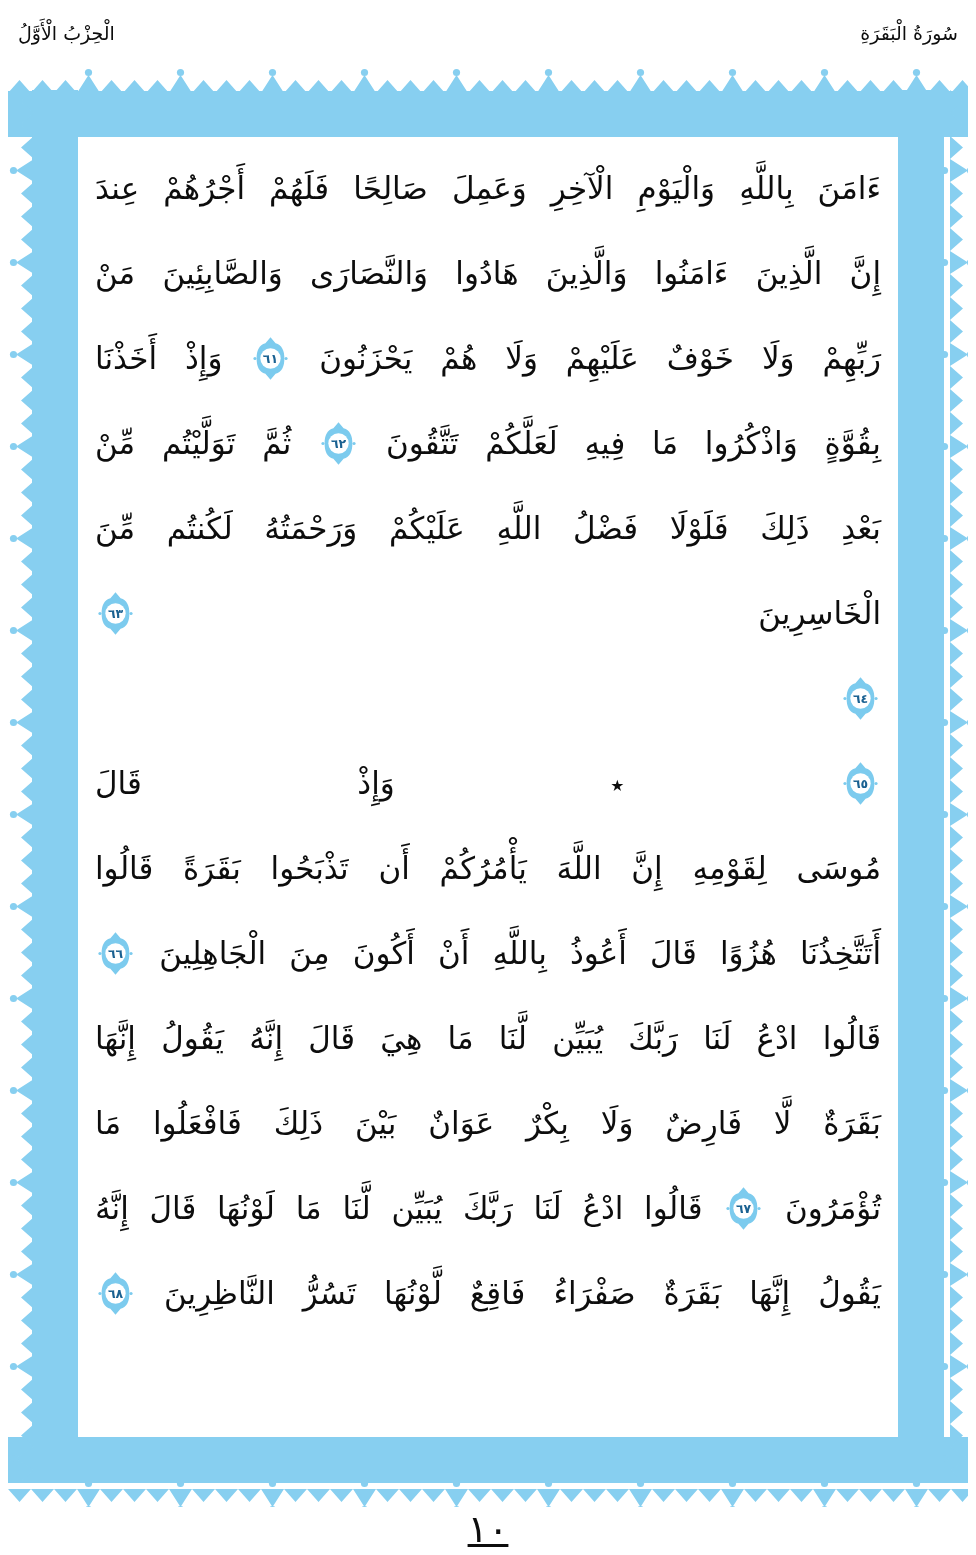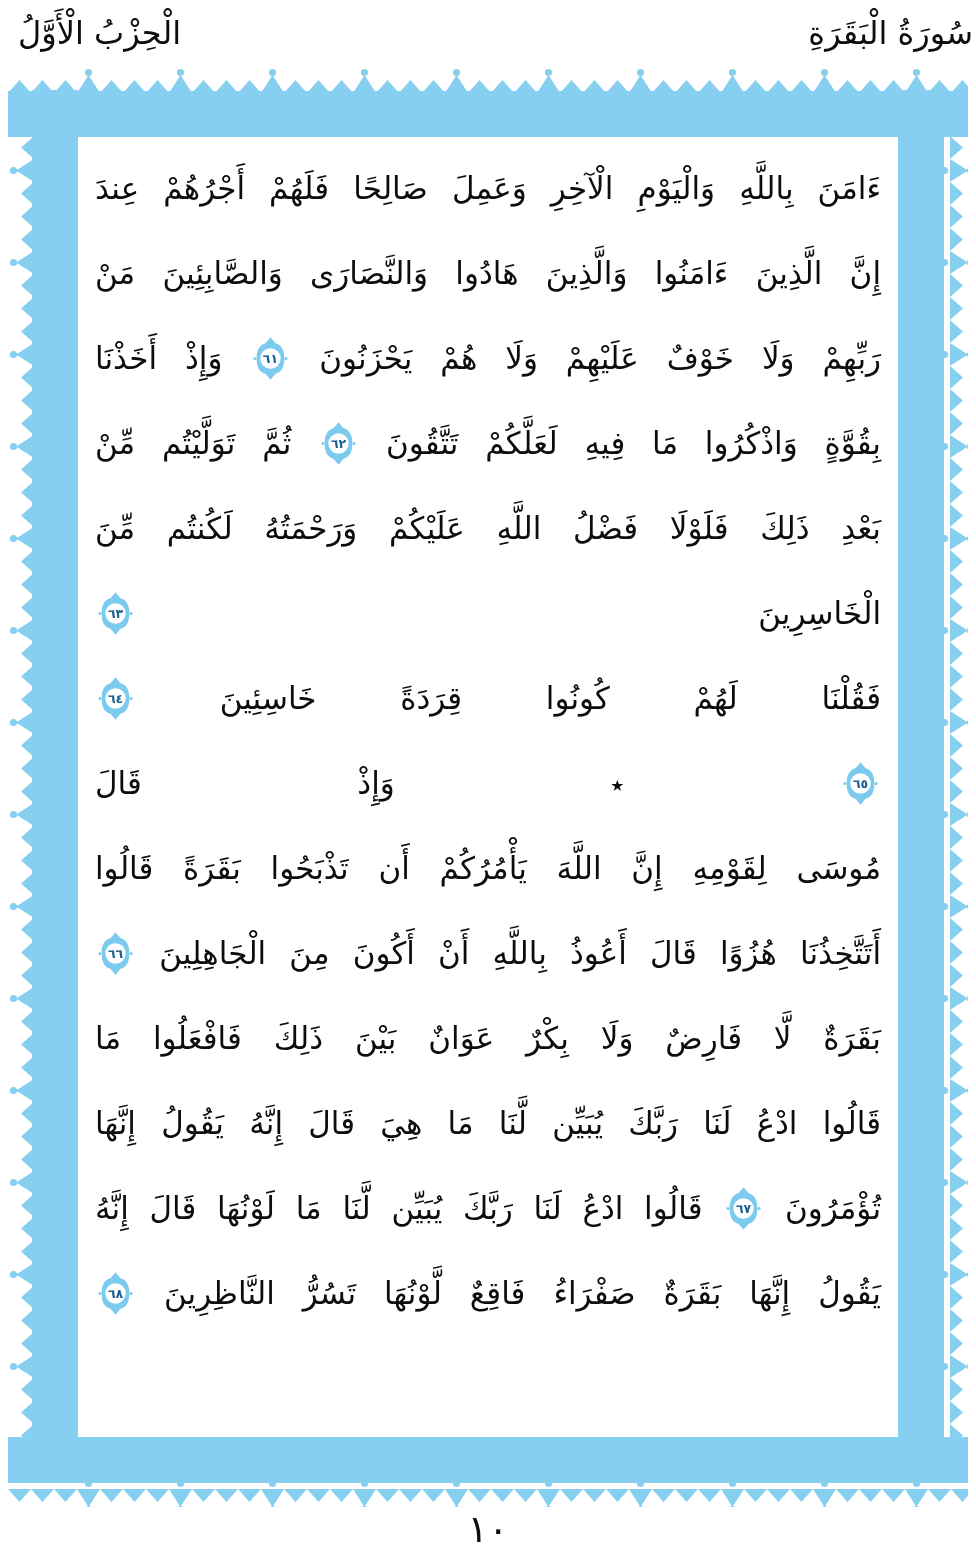--- a/index.html
+++ b/index.html
@@ -2,42 +2,42 @@
 <html lang="ar" dir="rtl"><head>
 <meta charset="utf-8">
 <style>
   html,body{margin:0;padding:0;background:#ffffff;}
   .page{
     position:relative;width:976px;height:1555px;background:#fff;overflow:hidden;
     font-family:"DejaVu Sans",sans-serif;color:var(--ink,#0d0d0d);
   }
   
   .header{position:absolute;top:0;left:0;right:0;height:66px;}
-  .h-title{position:absolute;top:8px;font-size:32px;line-height:50px;color:var(--ink,#0d0d0d);white-space:nowrap;}
-  .h-right{right:3px;}
+  .h-title{position:absolute;top:8px;font-size:19px;line-height:50px;color:var(--ink,#0d0d0d);white-space:nowrap;}
+  .h-right{right:18px;}
   .h-left{left:18px;}
   
   .band{position:absolute;color:var(--frame-blue,#87CFF0);display:block;}
   
   .text-area{
     position:absolute;left:95px;right:95px;top:146px;direction:rtl;
   }
   .qline{
     height:85px;line-height:85px;font-size:31px;white-space:nowrap;
     text-align:justify;text-align-last:justify;-moz-text-align-last:justify;text-justify:inter-word;
     word-spacing:2px;overflow:visible;
   }
   .qtext{color:var(--ink,#0d0d0d);}
   .ruku-star{color:var(--ink,#0d0d0d);font-size:26px;}
   .vmark{display:inline-block;width:37px;height:45px;vertical-align:-12px;color:var(--marker-blue,#7CCBEE);margin:0 2px;}
   .vmark svg{display:block;width:100%;height:100%;overflow:visible;}
   .vmark text{fill:var(--marker-digit-blue,#1A6191);font-family:"DejaVu Sans",sans-serif;font-weight:bold;}
   
   .footer{position:absolute;left:0;right:0;top:1504px;height:50px;text-align:center;}
-  .page-num{font-size:38px;line-height:50px;color:var(--ink,#0d0d0d);}
+  .page-num{font-size:38px;line-height:50px;color:var(--ink,#0d0d0d);text-decoration:underline;}
 </style>
 </head>
 <body style="--frame-blue: #87CFF0; --marker-blue: #7CCBEE; --marker-digit-blue: #1A6191; --ink: #0D0D0D;">
 
 <div class="page">
 
   <div class="header">
     <span class="h-title h-right">سُورَةُ الْبَقَرَةِ</span>
     <span class="h-title h-left">الْحِزْبُ الْأَوَّلُ</span>
   </div>
@@ -104,21 +104,21 @@
             <text x="20" y="28.5" font-size="13.5" text-anchor="middle">٦٢</text>
           </svg></span> <span class="qtext">ثُمَّ تَوَلَّيْتُم مِّنْ</span> </div>
       <div class="qline"><span class="qtext">بَعْدِ ذَلِكَ فَلَوْلَا فَضْلُ اللَّهِ عَلَيْكُمْ وَرَحْمَتُهُ لَكُنتُم مِّنَ</span> </div>
       <div class="qline"><span class="qtext">الْخَاسِرِينَ</span> <span class="vmark"><svg viewBox="0 0 40 48">
             <path d="M20 1 L25.5 7.5 C32.5 9.5 35 15.5 35 24 C35 32.5 32.5 38.5 25.5 40.5 L20 47 L14.5 40.5 C7.5 38.5 5 32.5 5 24 C5 15.5 7.5 9.5 14.5 7.5 Z" fill="currentColor"></path>
             <circle cx="3.2" cy="24" r="1.7" fill="currentColor"></circle>
             <circle cx="36.8" cy="24" r="1.7" fill="currentColor"></circle>
             <circle cx="20" cy="24" r="11" fill="#ffffff"></circle>
             <text x="20" y="28.5" font-size="13.5" text-anchor="middle">٦٣</text>
           </svg></span>  </div>
-      <div class="qline"><span class="qtext">فَقُلْنَا لَهُمْ كُونُوا قِرَدَةً خَاسِئِينَ</span> <span class="vmark"><svg viewBox="0 0 40 48">
+      <div class="qline"> <span class="vmark"><svg viewBox="0 0 40 48">
             <path d="M20 1 L25.5 7.5 C32.5 9.5 35 15.5 35 24 C35 32.5 32.5 38.5 25.5 40.5 L20 47 L14.5 40.5 C7.5 38.5 5 32.5 5 24 C5 15.5 7.5 9.5 14.5 7.5 Z" fill="currentColor"></path>
             <circle cx="3.2" cy="24" r="1.7" fill="currentColor"></circle>
             <circle cx="36.8" cy="24" r="1.7" fill="currentColor"></circle>
             <circle cx="20" cy="24" r="11" fill="#ffffff"></circle>
             <text x="20" y="28.5" font-size="13.5" text-anchor="middle">٦٤</text>
           </svg></span>  </div>
       <div class="qline"> <span class="vmark"><svg viewBox="0 0 40 48">
             <path d="M20 1 L25.5 7.5 C32.5 9.5 35 15.5 35 24 C35 32.5 32.5 38.5 25.5 40.5 L20 47 L14.5 40.5 C7.5 38.5 5 32.5 5 24 C5 15.5 7.5 9.5 14.5 7.5 Z" fill="currentColor"></path>
             <circle cx="3.2" cy="24" r="1.7" fill="currentColor"></circle>
             <circle cx="36.8" cy="24" r="1.7" fill="currentColor"></circle>
@@ -126,22 +126,22 @@
             <text x="20" y="28.5" font-size="13.5" text-anchor="middle">٦٥</text>
           </svg></span> <span class="ruku-star">٭</span> <span class="qtext">وَإِذْ قَالَ</span> </div>
       <div class="qline"><span class="qtext">مُوسَى لِقَوْمِهِ إِنَّ اللَّهَ يَأْمُرُكُمْ أَن تَذْبَحُوا بَقَرَةً قَالُوا</span> </div>
       <div class="qline"><span class="qtext">أَتَتَّخِذُنَا هُزُوًا قَالَ أَعُوذُ بِاللَّهِ أَنْ أَكُونَ مِنَ الْجَاهِلِينَ</span> <span class="vmark"><svg viewBox="0 0 40 48">
             <path d="M20 1 L25.5 7.5 C32.5 9.5 35 15.5 35 24 C35 32.5 32.5 38.5 25.5 40.5 L20 47 L14.5 40.5 C7.5 38.5 5 32.5 5 24 C5 15.5 7.5 9.5 14.5 7.5 Z" fill="currentColor"></path>
             <circle cx="3.2" cy="24" r="1.7" fill="currentColor"></circle>
             <circle cx="36.8" cy="24" r="1.7" fill="currentColor"></circle>
             <circle cx="20" cy="24" r="11" fill="#ffffff"></circle>
             <text x="20" y="28.5" font-size="13.5" text-anchor="middle">٦٦</text>
           </svg></span> </div>
+      <div class="qline"><span class="qtext">قَالُوا ادْعُ لَنَا رَبَّكَ يُبَيِّن لَّنَا مَا هِيَ قَالَ إِنَّهُ يَقُولُ إِنَّهَا</span> </div>
       <div class="qline"><span class="qtext">بَقَرَةٌ لَّا فَارِضٌ وَلَا بِكْرٌ عَوَانٌ بَيْنَ ذَلِكَ فَافْعَلُوا مَا</span> </div>
-      <div class="qline"><span class="qtext">قَالُوا ادْعُ لَنَا رَبَّكَ يُبَيِّن لَّنَا مَا هِيَ قَالَ إِنَّهُ يَقُولُ إِنَّهَا</span> </div>
       <div class="qline"><span class="qtext">تُؤْمَرُونَ</span> <span class="vmark"><svg viewBox="0 0 40 48">
             <path d="M20 1 L25.5 7.5 C32.5 9.5 35 15.5 35 24 C35 32.5 32.5 38.5 25.5 40.5 L20 47 L14.5 40.5 C7.5 38.5 5 32.5 5 24 C5 15.5 7.5 9.5 14.5 7.5 Z" fill="currentColor"></path>
             <circle cx="3.2" cy="24" r="1.7" fill="currentColor"></circle>
             <circle cx="36.8" cy="24" r="1.7" fill="currentColor"></circle>
             <circle cx="20" cy="24" r="11" fill="#ffffff"></circle>
             <text x="20" y="28.5" font-size="13.5" text-anchor="middle">٦٧</text>
           </svg></span> <span class="qtext">قَالُوا ادْعُ لَنَا رَبَّكَ يُبَيِّن لَّنَا مَا لَوْنُهَا قَالَ إِنَّهُ</span> </div>
       <div class="qline"><span class="qtext">يَقُولُ إِنَّهَا بَقَرَةٌ صَفْرَاءُ فَاقِعٌ لَّوْنُهَا تَسُرُّ النَّاظِرِينَ</span> <span class="vmark"><svg viewBox="0 0 40 48">
             <path d="M20 1 L25.5 7.5 C32.5 9.5 35 15.5 35 24 C35 32.5 32.5 38.5 25.5 40.5 L20 47 L14.5 40.5 C7.5 38.5 5 32.5 5 24 C5 15.5 7.5 9.5 14.5 7.5 Z" fill="currentColor"></path>
             <circle cx="3.2" cy="24" r="1.7" fill="currentColor"></circle>

